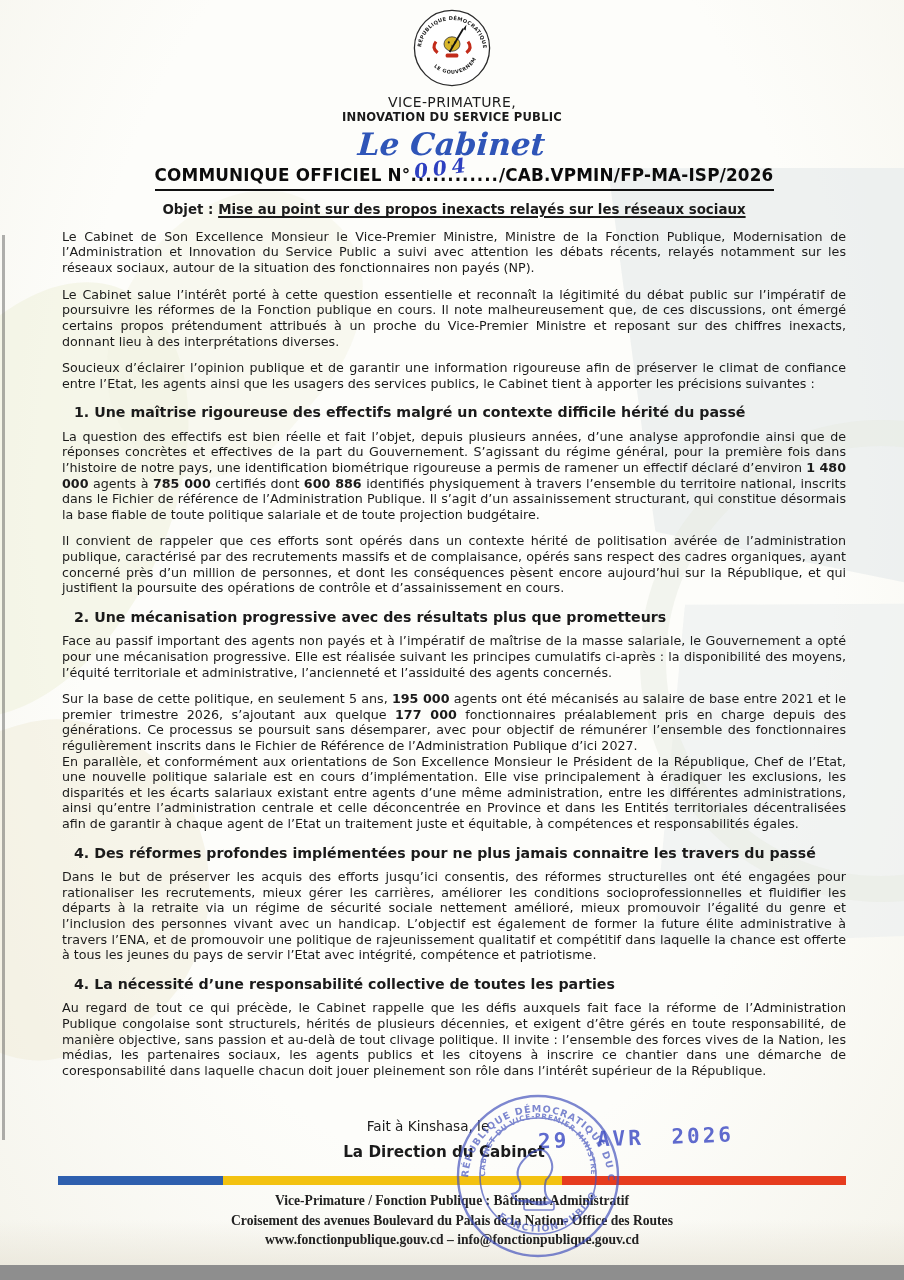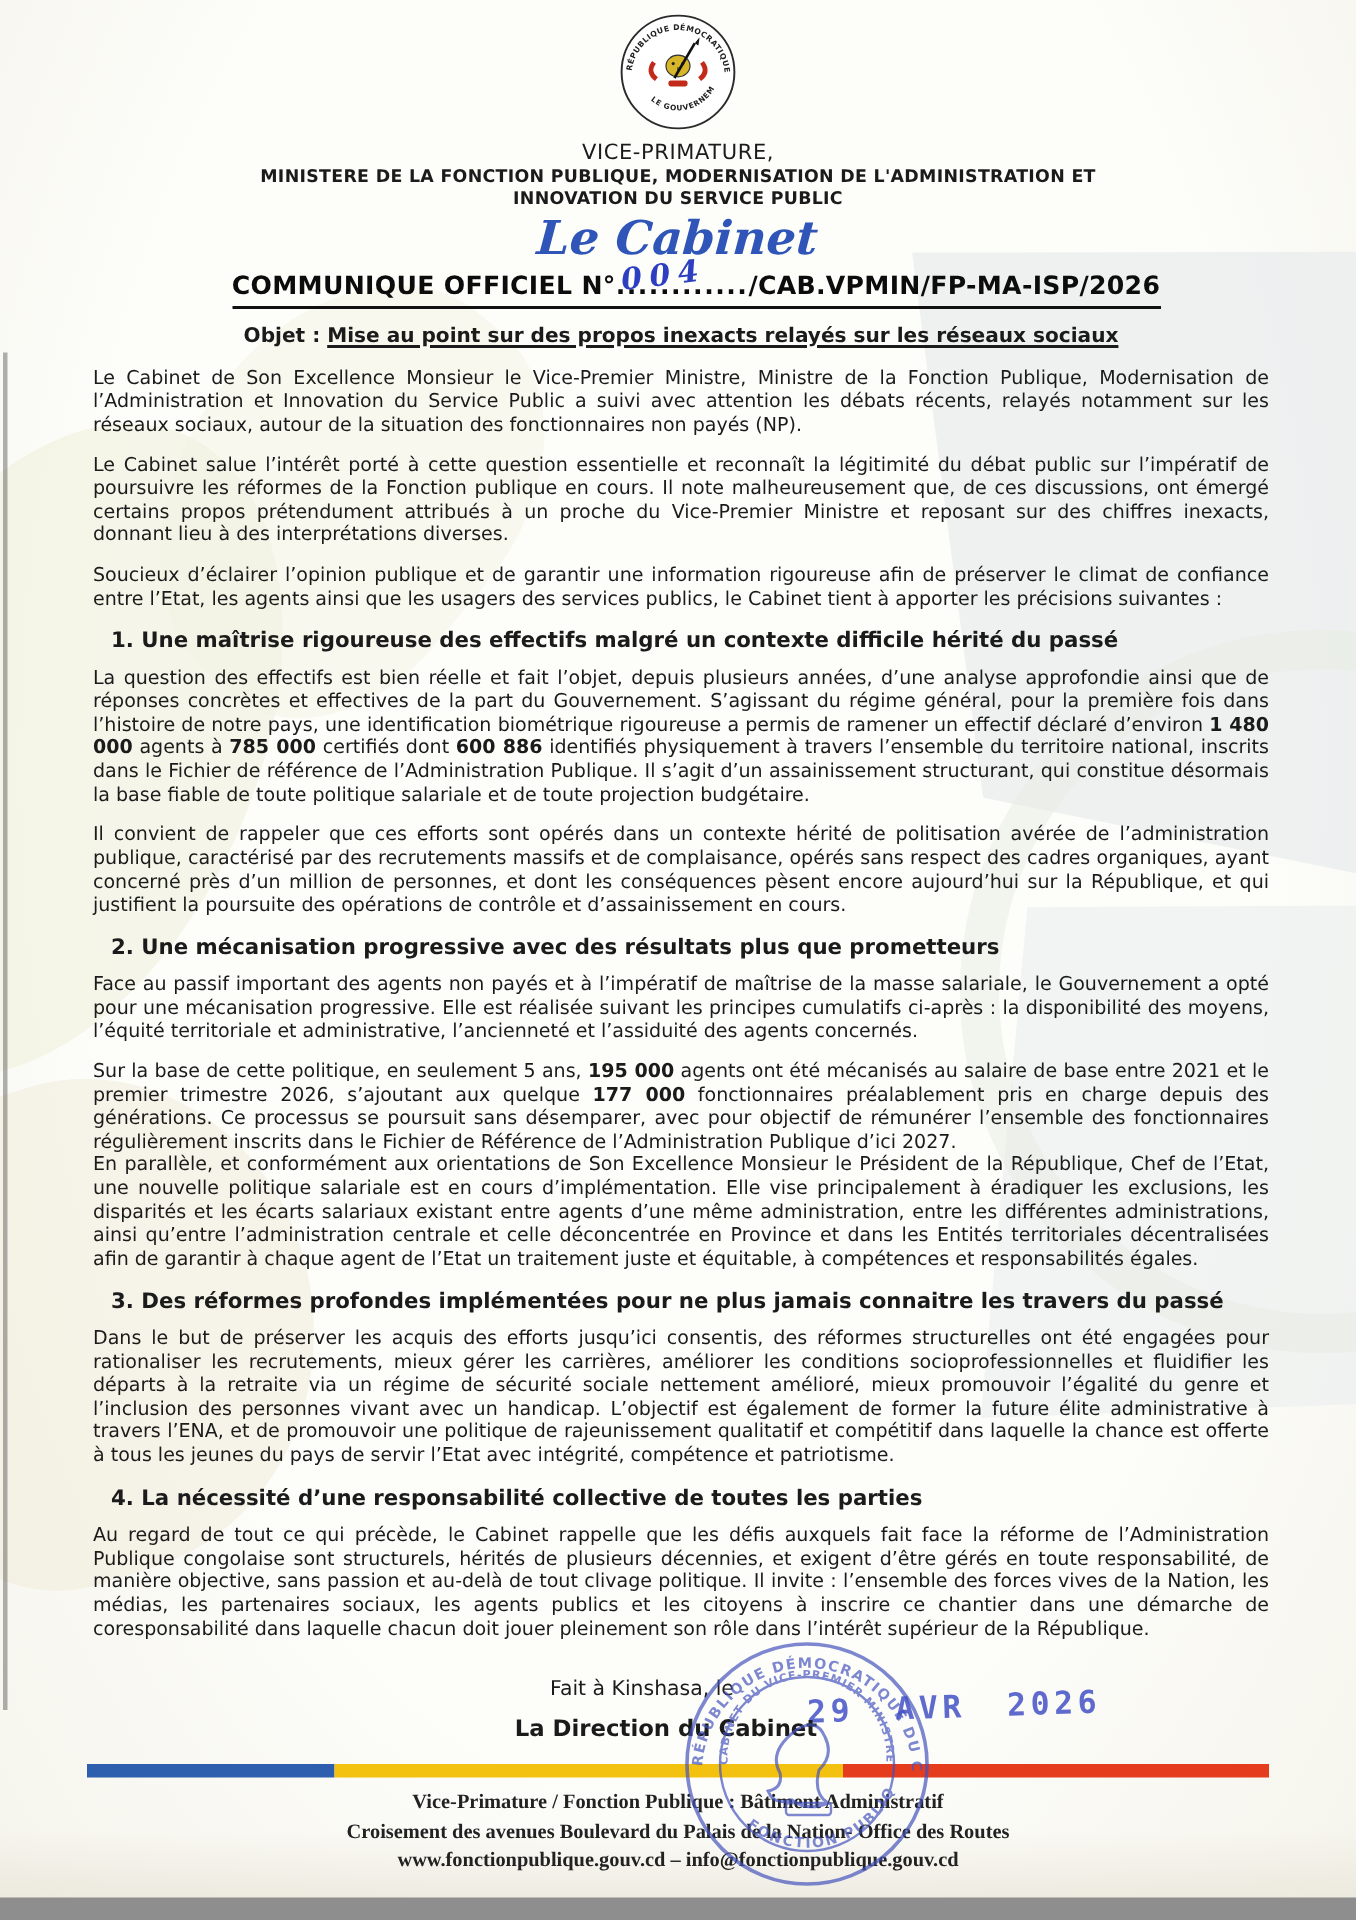--- a/index.html
+++ b/index.html
@@ -102,21 +102,20 @@
       <path d="M70,42 q6,8 -2,14" fill="none" stroke="#c22b1a" stroke-width="4"></path>
       <ellipse cx="50" cy="45" rx="10" ry="9" fill="#d8b62a" stroke="#333" stroke-width="1"></ellipse>
       <circle cx="46" cy="43" r="1.3" fill="#222"></circle>
       <circle cx="54" cy="43" r="1.3" fill="#222"></circle>
       <path d="M50,46 l0,4" stroke="#222" stroke-width="1"></path>
       <path d="M64,26 L47,55" stroke="#111" stroke-width="2.2"></path>
       <path d="M64,26 l4,-5 l-1,7 z" fill="#111"></path>
       <rect x="42" y="57" width="16" height="5" rx="2" fill="#c22b1a"></rect>
     </svg>
     <div class="hdr-line1">VICE-PRIMATURE,</div>
-    <div class="hdr-line2">MINISTERE DE LA FONCTION PUBLIQUE, MODERNISATION DE L'ADMINISTRATION ET</div>
     <div class="hdr-line3 hdr-line2">INNOVATION DU SERVICE PUBLIC</div>
     <div><span class="cabinet-script">Le Cabinet</span></div>
     <div class="doc-title">
       <span class="doc-title-inner">
         <span>COMMUNIQUE OFFICIEL N°</span><span class="dots"><span>............</span><span class="hand-number">004</span></span><span>/CAB.VPMIN/FP-MA-ISP/2026</span>
       </span>
     </div>
   </div>
 
   <div class="bodytext">
@@ -130,21 +129,21 @@
 
     <h3>1. Une maîtrise rigoureuse des effectifs malgré un contexte difficile hérité du passé</h3>
     <p><span>La question des effectifs est bien réelle et fait l’objet, depuis plusieurs années, d’une analyse approfondie ainsi que de réponses concrètes et effectives de la part du Gouvernement. S’agissant du régime général, pour la première fois dans l’histoire de notre pays, une identification biométrique rigoureuse a permis de ramener un effectif déclaré d’environ </span><span class="seg-bold">1 480 000</span><span> agents à </span><span class="seg-bold">785 000</span><span> certifiés dont </span><span class="seg-bold">600 886</span><span> identifiés physiquement à travers l’ensemble du territoire national, inscrits dans le Fichier de référence de l’Administration Publique. Il s’agit d’un assainissement structurant, qui constitue désormais la base fiable de toute politique salariale et de toute projection budgétaire.</span></p>
     <p>Il convient de rappeler que ces efforts sont opérés dans un contexte hérité de politisation avérée de l’administration publique, caractérisé par des recrutements massifs et de complaisance, opérés sans respect des cadres organiques, ayant concerné près d’un million de personnes, et dont les conséquences pèsent encore aujourd’hui sur la République, et qui justifient la poursuite des opérations de contrôle et d’assainissement en cours.</p>
 
     <h3>2. Une mécanisation progressive avec des résultats plus que prometteurs</h3>
     <p>Face au passif important des agents non payés et à l’impératif de maîtrise de la masse salariale, le Gouvernement a opté pour une mécanisation progressive. Elle est réalisée suivant les principes cumulatifs ci-après : la disponibilité des moyens, l’équité territoriale et administrative, l’ancienneté et l’assiduité des agents concernés.</p>
     <p class="tight"><span>Sur la base de cette politique, en seulement 5 ans, </span><span class="seg-bold">195 000</span><span> agents ont été mécanisés au salaire de base entre 2021 et le premier trimestre 2026, s’ajoutant aux quelque </span><span class="seg-bold">177 000</span><span> fonctionnaires préalablement pris en charge depuis des générations. Ce processus se poursuit sans désemparer, avec pour objectif de rémunérer l’ensemble des fonctionnaires régulièrement inscrits dans le Fichier de Référence de l’Administration Publique d’ici 2027.</span></p>
     <p>En parallèle, et conformément aux orientations de Son Excellence Monsieur le Président de la République, Chef de l’Etat, une nouvelle politique salariale est en cours d’implémentation. Elle vise principalement à éradiquer les exclusions, les disparités et les écarts salariaux existant entre agents d’une même administration, entre les différentes administrations, ainsi qu’entre l’administration centrale et celle déconcentrée en Province et dans les Entités territoriales décentralisées afin de garantir à chaque agent de l’Etat un traitement juste et équitable, à compétences et responsabilités égales.</p>
 
-    <h3>3. Des réformes profondes implémentées pour ne plus jamais connaitre les travers du passé</h3>
+    <h3>4. Des réformes profondes implémentées pour ne plus jamais connaitre les travers du passé</h3>
     <p>Dans le but de préserver les acquis des efforts jusqu’ici consentis, des réformes structurelles ont été engagées pour rationaliser les recrutements, mieux gérer les carrières, améliorer les conditions socioprofessionnelles et fluidifier les départs à la retraite via un régime de sécurité sociale nettement amélioré, mieux promouvoir l’égalité du genre et l’inclusion des personnes vivant avec un handicap. L’objectif est également de former la future élite administrative à travers l’ENA, et de promouvoir une politique de rajeunissement qualitatif et compétitif dans laquelle la chance est offerte à tous les jeunes du pays de servir l’Etat avec intégrité, compétence et patriotisme.</p>
 
     <h3>4. La nécessité d’une responsabilité collective de toutes les parties</h3>
     <p>Au regard de tout ce qui précède, le Cabinet rappelle que les défis auxquels fait face la réforme de l’Administration Publique congolaise sont structurels, hérités de plusieurs décennies, et exigent d’être gérés en toute responsabilité, de manière objective, sans passion et au-delà de tout clivage politique. Il invite : l’ensemble des forces vives de la Nation, les médias, les partenaires sociaux, les agents publics et les citoyens à inscrire ce chantier dans une démarche de coresponsabilité dans laquelle chacun doit jouer pleinement son rôle dans l’intérêt supérieur de la République.</p>
   </div>
 
   <div class="signature">
     <div class="place-line">Fait à Kinshasa, le</div>
     <div class="date-stamp">29 AVR 2026</div>
     <div class="signer">La Direction du Cabinet</div>

